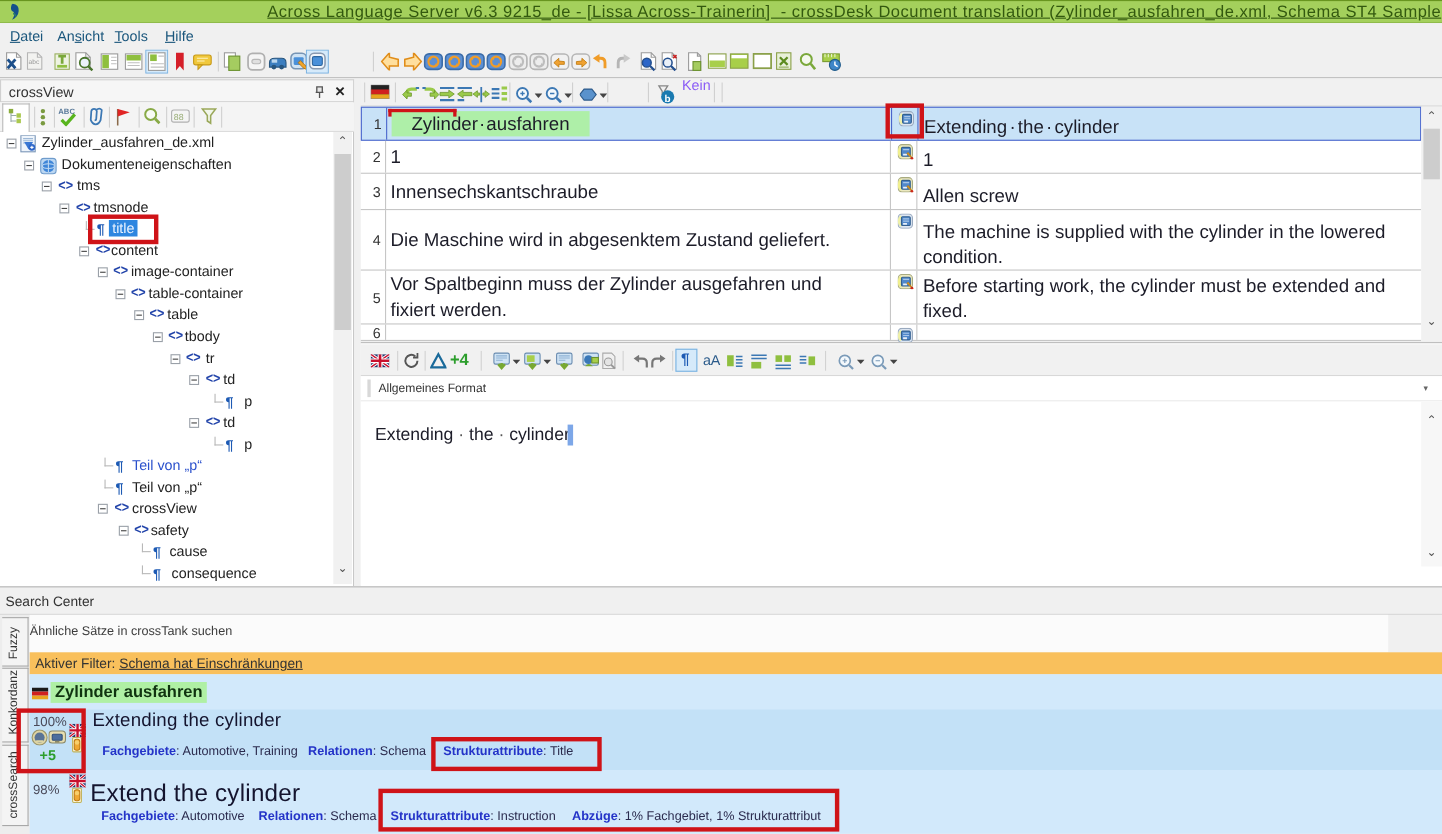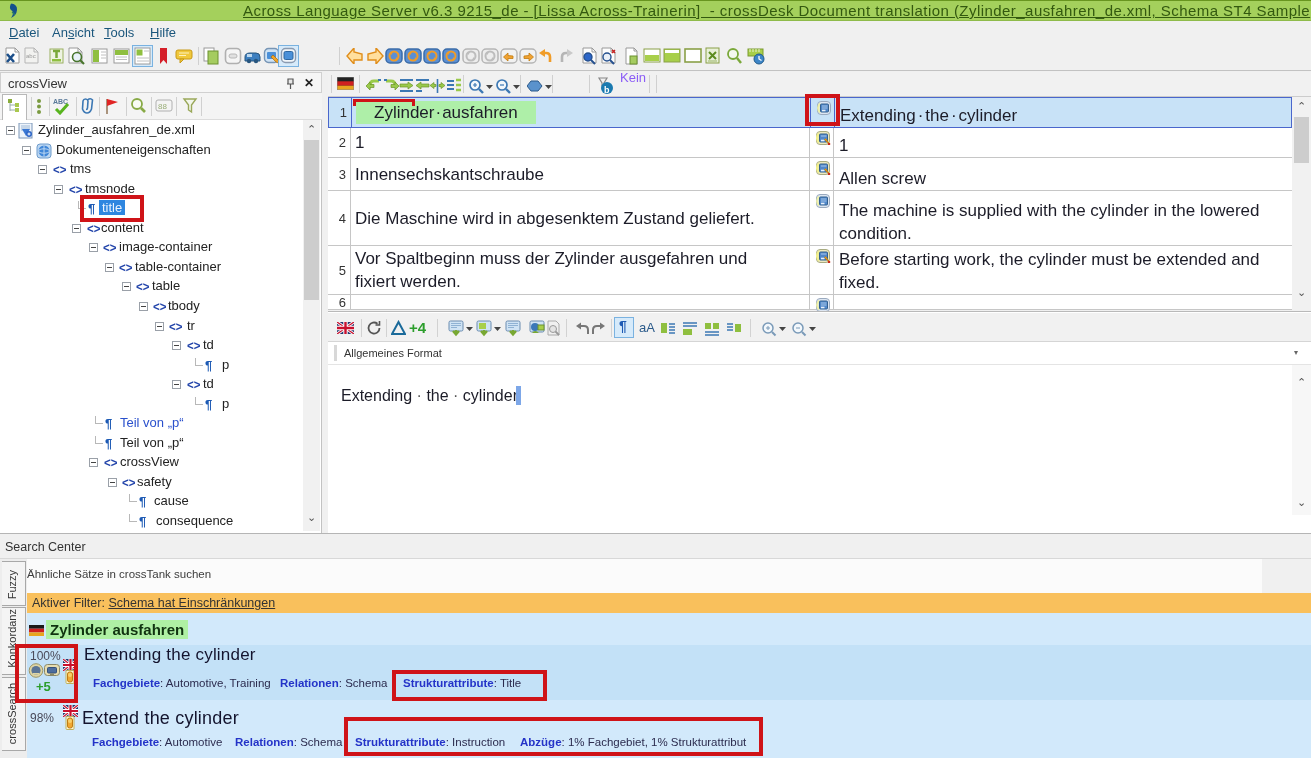--- a/index.html
+++ b/index.html
@@ -810,21 +810,21 @@
             <path d="M0 0 L15 12 M15 0 L0 12" stroke="#fff" stroke-width="2.6"></path>
             <path d="M0 0 L15 12 M15 0 L0 12" stroke="#c8102e" stroke-width="1.2"></path>
             <path d="M7.5 0 V12 M0 6 H15" stroke="#fff" stroke-width="4"></path>
             <path d="M7.5 0 V12 M0 6 H15" stroke="#c8102e" stroke-width="2.2"></path>
           </svg></span>
 <span style="position:absolute;left:36px;top:16px"><svg width="14" height="15" viewBox="0 0 14 15">
             <rect x="3" y="0.5" width="8" height="13" rx="1" fill="#fdf6d8" stroke="#c0b25a"></rect>
             <rect x="4.5" y="2" width="5" height="10" rx="2" fill="#f0a832" stroke="#c07c14"></rect>
             <circle cx="7" cy="5" r="2" fill="#f8cf6a"></circle>
           </svg></span>
-<span style="position:absolute;left:55px;top:8px;font-size:18px;letter-spacing:0.2px;color:#14142e">Extend the cylinder</span>
+<span style="position:absolute;left:55px;top:8px;font-size:22px;letter-spacing:0.2px;color:#14142e">Extend the cylinder</span>
 <span class="battr" style="position:absolute;left:65px;top:36px"><b>Fachgebiete</b><span>: Automotive</span></span>
 <span class="battr" style="position:absolute;left:208px;top:36px"><b>Relationen</b><span>: Schema</span></span>
 <span class="battr" style="position:absolute;left:328px;top:36px"><b>Strukturattribute</b><span>: Instruction</span></span>
 <span class="battr" style="position:absolute;left:493px;top:36px"><b>Abzüge</b><span>: 1% Fachgebiet, 1% Strukturattribut</span></span>
 </div>
   </div>
 </div>
 
 <div class="redbox" style="left:80px;top:195px;width:64px;height:27px"></div>
 <div class="redbox" style="left:805px;top:94px;width:35px;height:32px"></div>

